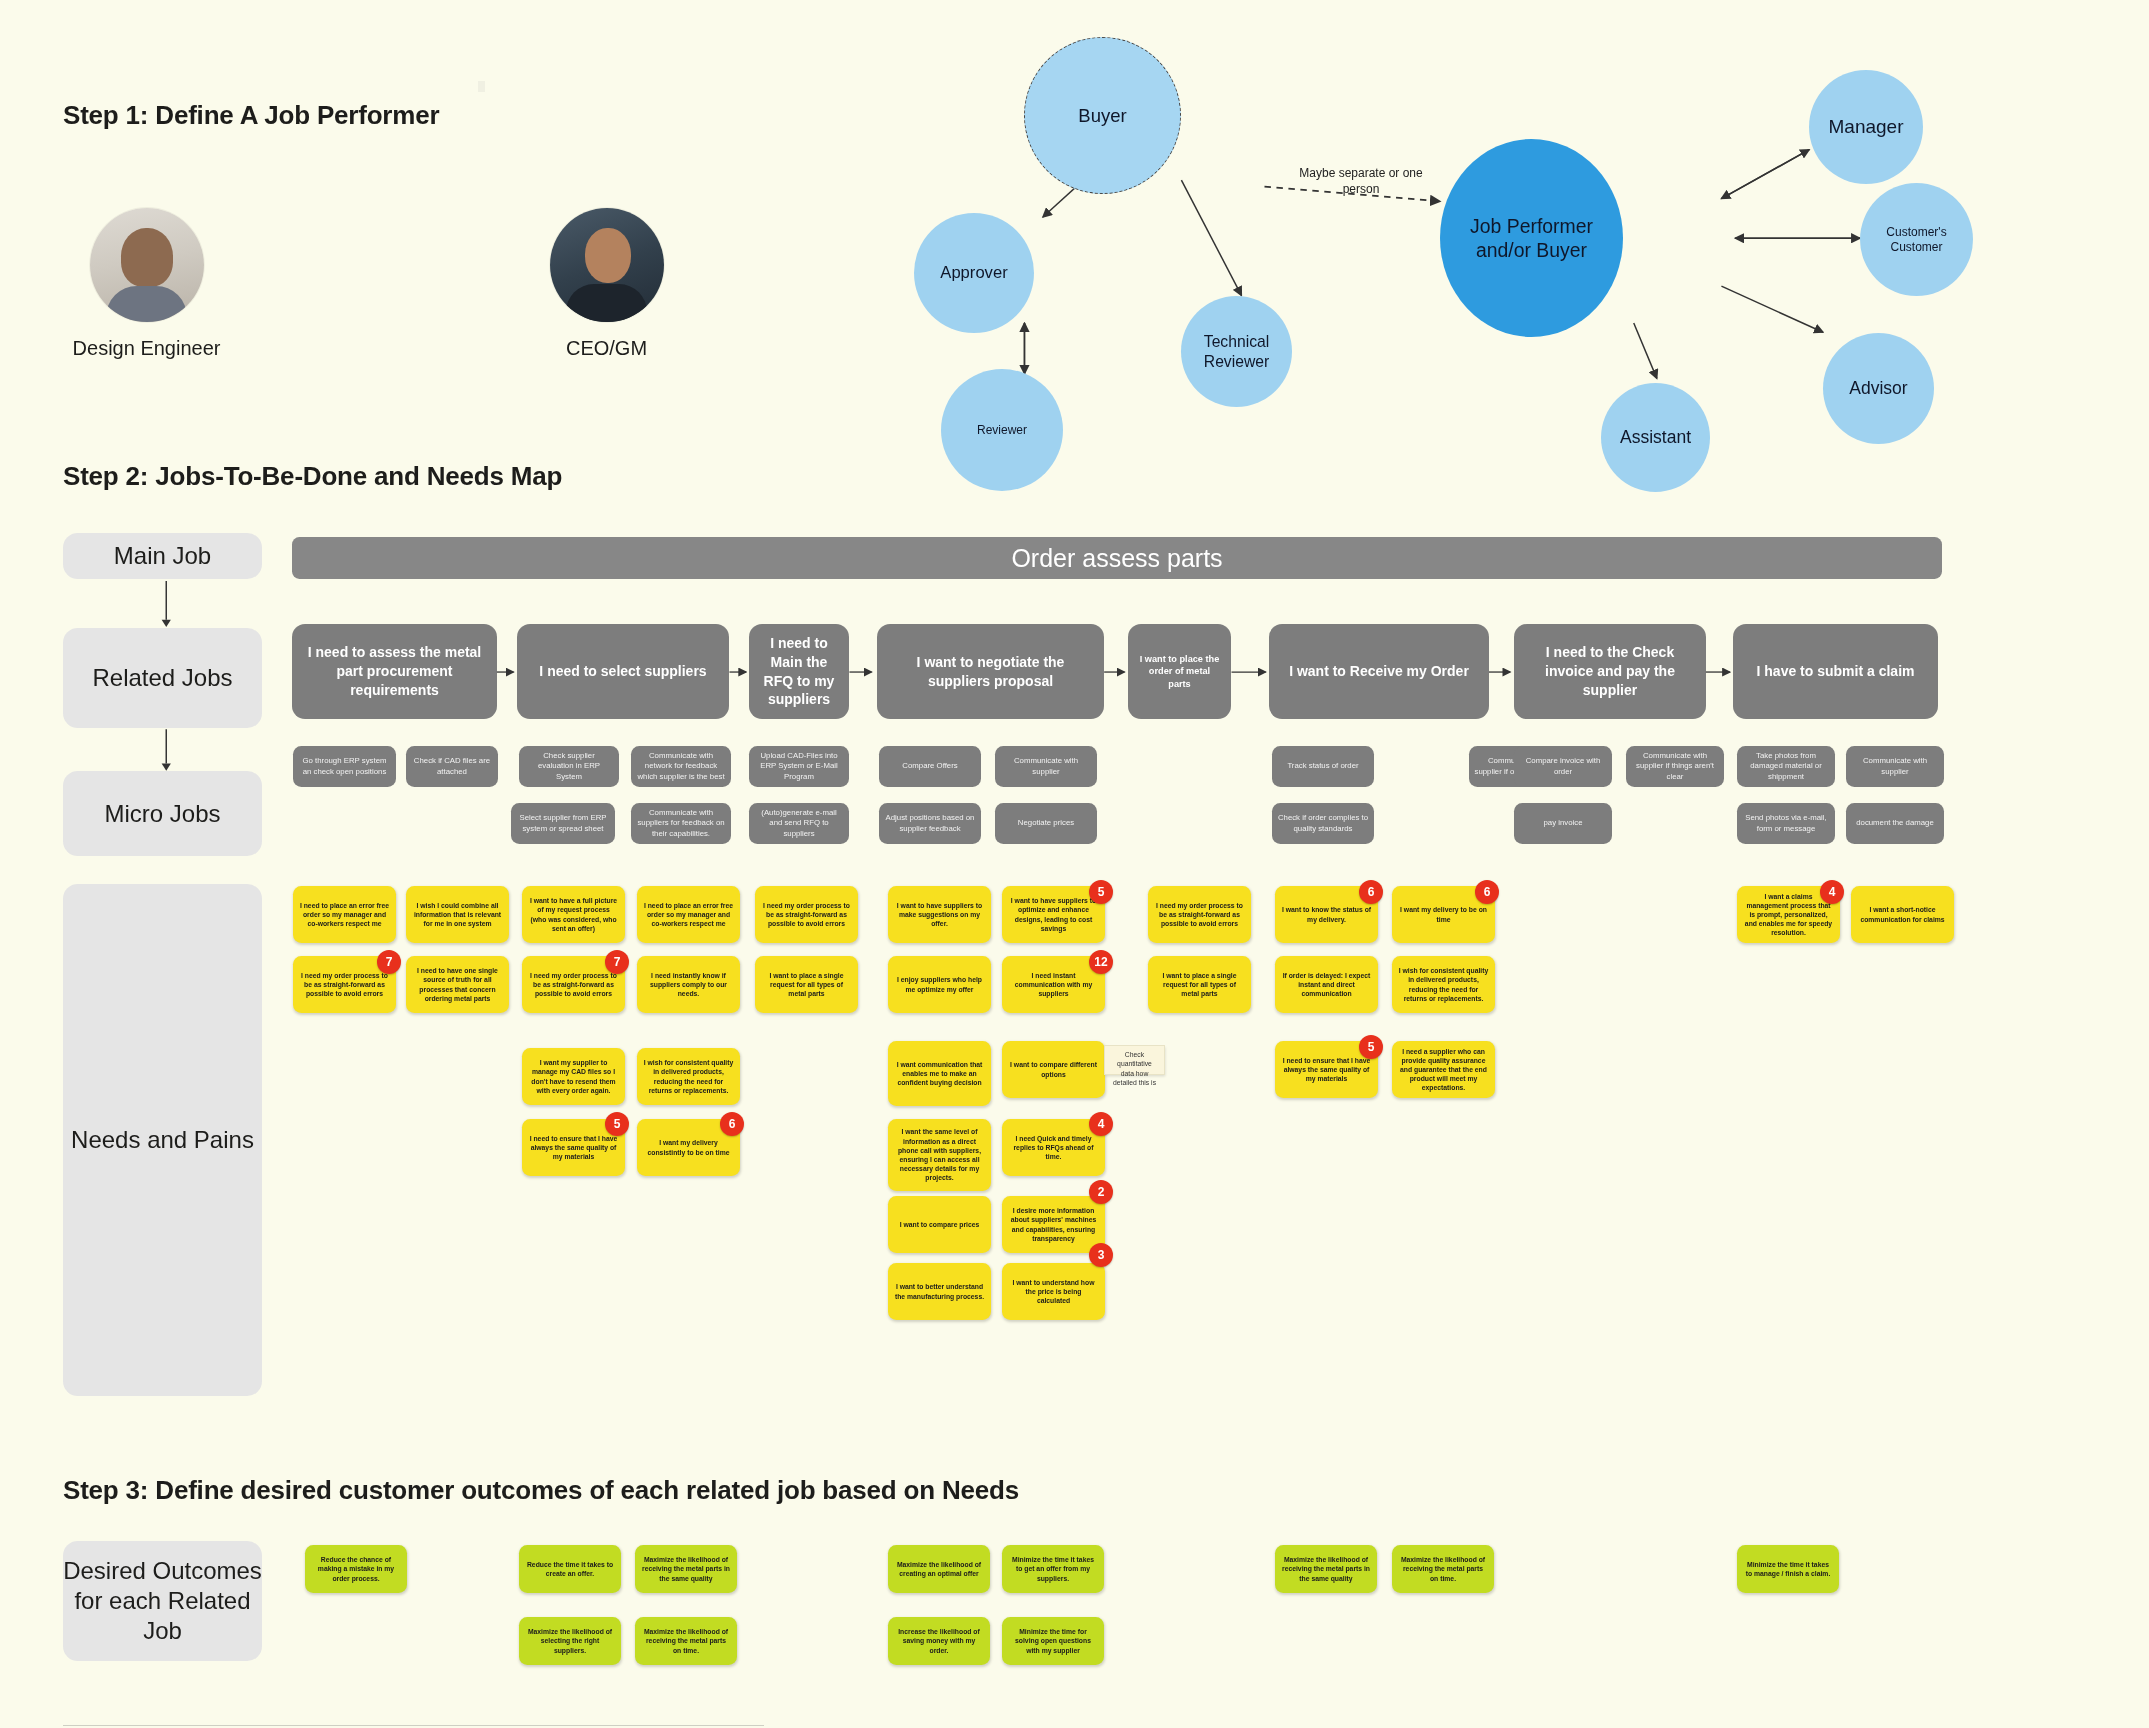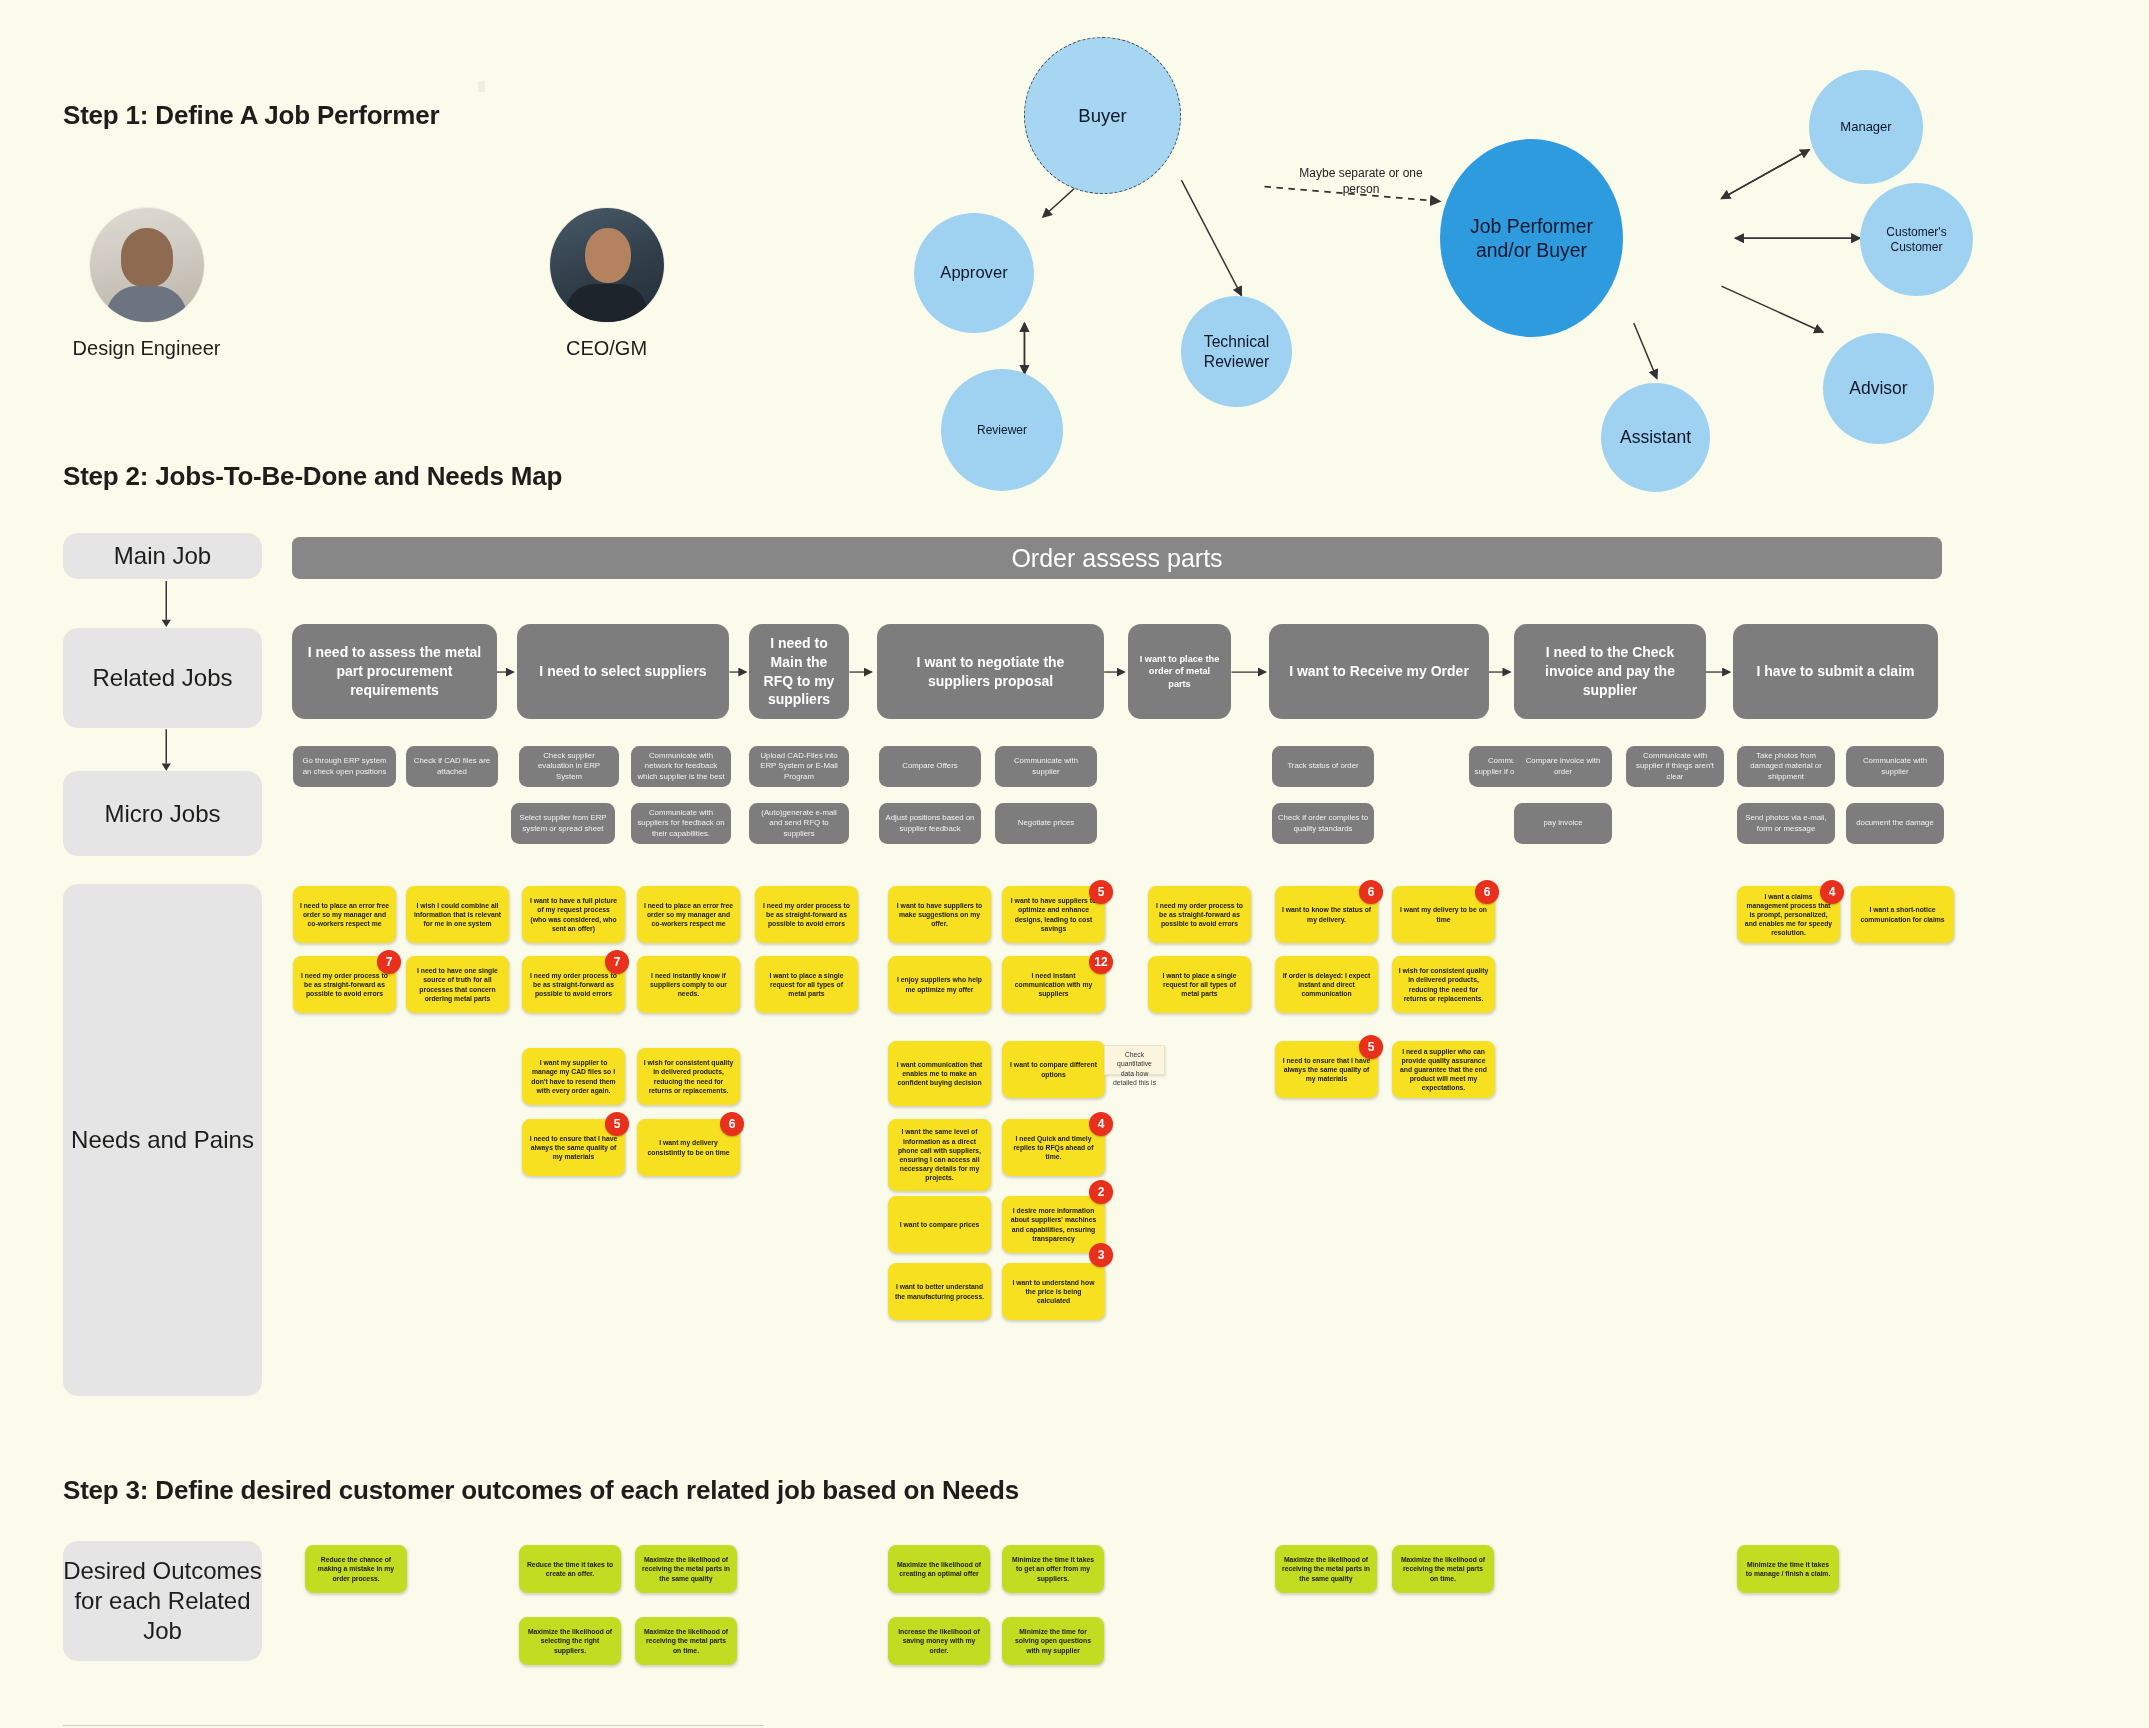--- a/index.html
+++ b/index.html
@@ -152,21 +152,21 @@
     </div>
     <div class="node" style="left:55px; top:341px; width:122px; height:122px; font-size:12px;">
       <span>Reviewer</span>
     </div>
     <div class="node" style="left:295px; top:268px; width:111px; height:111px; font-size:15.7px;">
       <span>Technical Reviewer</span>
     </div>
     <div class="node primary" style="left:554px; top:111px; width:183px; height:198px; font-size:19.4px;">
       <span>Job Performer and/or Buyer</span>
     </div>
-    <div class="node" style="left:923px; top:42px; width:114px; height:114px; font-size:13px;">
+    <div class="node" style="left:923px; top:42px; width:114px; height:114px; font-size:19px;">
       <span>Manager</span>
     </div>
     <div class="node" style="left:974px; top:155px; width:113px; height:113px; font-size:12px;">
       <span>Customer's Customer</span>
     </div>
     <div class="node" style="left:937px; top:305px; width:111px; height:111px; font-size:17.5px;">
       <span>Advisor</span>
     </div>
     <div class="node" style="left:715px; top:355px; width:109px; height:109px; font-size:17.5px;">
       <span>Assistant</span>

